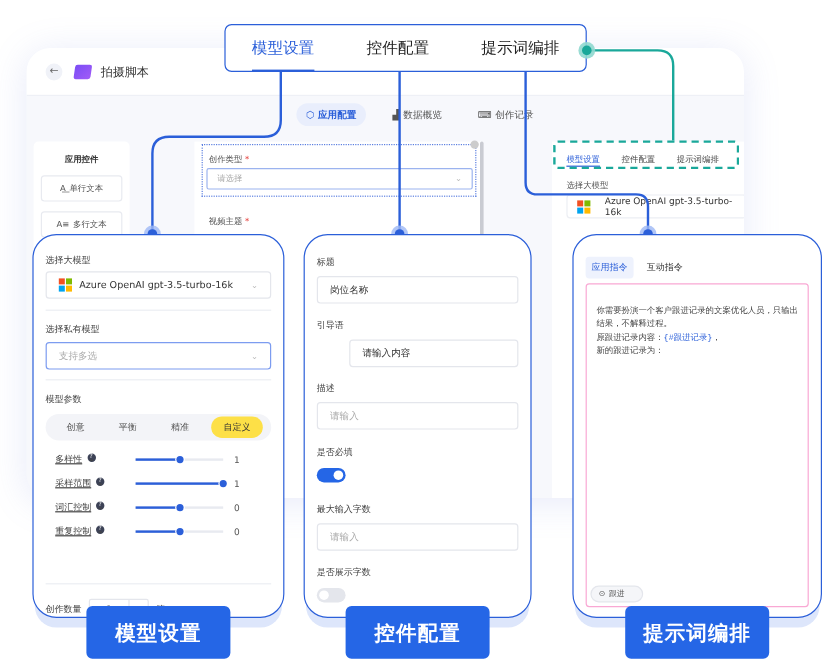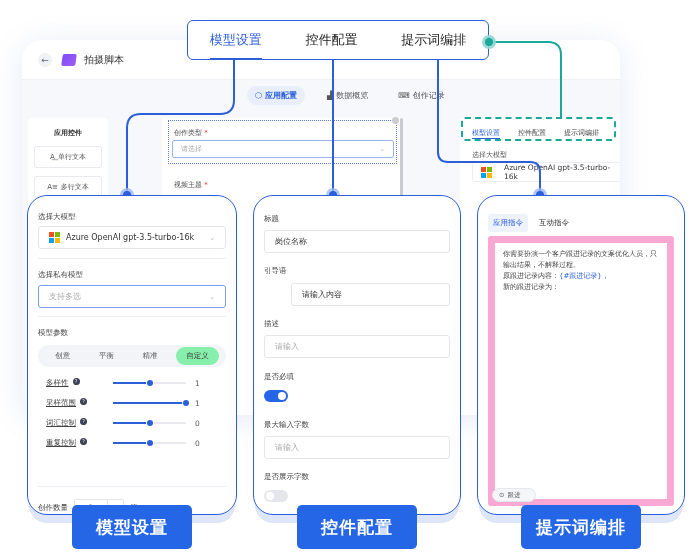--- a/index.html
+++ b/index.html
@@ -57,42 +57,42 @@
   
   .dashed-highlight { position: absolute; left: 461px; top: 117px; width: 155px; height: 24px; border: 2px dashed #1aa89a; border-radius: 4px; z-index: 4; }
 
   
   .card {
     position: absolute; top: 195px; height: 320px; background: #fff;
     border: 1.5px solid #2b5fd9; border-radius: 20px; z-index: 7;
     box-shadow: 0 10px 0 -2px #dde6fb;
   }
   .card-1 { left: 27px; width: 210px; }
-  .card-2 { left: 253px; width: 208px; }
+  .card-2 { left: 253px; width: 190px; }
   .card-3 { left: 477px; width: 208px; }
 
   .card-badge {
     position: absolute; left: 50%; transform: translateX(-50%); bottom: -35px;
     width: 120px; height: 44px; background: #2566e6; color: #fff; font-size: 17px; font-weight: bold;
     border-radius: 5px; display: flex; align-items: center; justify-content: center; z-index: 9; letter-spacing: 1px;
   }
 
   .c-label { font-size: 7.5px; color: #444; position: absolute; left: 10px; }
   .c-input { position: absolute; left: 10px; right: 10px; height: 23px; border: 1px solid #e4e6ec; border-radius: 3px; font-size: 8px; display: flex; align-items: center; padding-left: 10px; color: #333; }
   .c-input.placeholder { color: #aaa; }
   .c-input.focus { border-color: #7c9cf0; }
   .c-input .chev { position: absolute; right: 10px; color: #bbb; font-size: 7px; }
   .divider { position: absolute; left: 10px; right: 10px; height: 1px; background: #eceef3; }
 
   .ms-logo { display: grid; grid-template-columns: 5px 5px; grid-gap: 1px; margin-right: 6px; }
   .ms-logo span { width: 5px; height: 5px; display: block; }
 
   .seg { position: absolute; left: 10px; right: 10px; top: 149px; height: 22px; background: #f3f4f8; border-radius: 11px; display: flex; align-items: center; justify-content: space-around; padding: 0 3px; }
   .seg-item { font-size: 7.5px; color: #555; padding: 4px 10px; border-radius: 9px; }
-  .seg-item.on { background: #86efac; color: #333; }
+  .seg-item.on { background: #fde047; color: #333; }
 
   .slider-row { position: absolute; left: 10px; right: 10px; height: 14px; display: flex; align-items: center; }
   .slider-row .lbl { font-size: 7.5px; color: #444; width: 56px; padding-left: 8px; display: flex; align-items: flex-start; gap: 4px; text-decoration: underline; }
   .help { display: inline-block; width: 7px; height: 7px; border-radius: 50%; background: #3c4256; color: #fff; font-size: 5px; text-align: center; line-height: 7px; }
   .track { position: absolute; left: 75px; width: 73px; height: 2px; background: #e8eaf0; }
   .fill { position: absolute; left: 0; top: 0; height: 2px; background: #2b5fd9; }
   .knob { position: absolute; top: -2px; width: 6px; height: 6px; border-radius: 50%; background: #2b5fd9; box-shadow: 0 0 0 1px #fff; }
   .slider-row .val { position: absolute; left: 157px; font-size: 7.5px; color: #555; }
 
   .qty-row { position: absolute; left: 10px; top: 303px; display: flex; align-items: center; gap: 6px; font-size: 7.5px; color: #444; }
@@ -101,21 +101,21 @@
   .qty-box .up { width: 16px; border-left: 1px solid #e4e6ec; font-size: 6px; text-align: center; line-height: 16px; color: #777; }
 
   .toggle { position: absolute; left: 10px; width: 24px; height: 12px; border-radius: 6px; background: #2566e6; }
   .toggle::after { content: ""; position: absolute; right: 2px; top: 2px; width: 8px; height: 8px; border-radius: 50%; background: #fff; }
   .toggle.off { background: #e4e6ec; }
   .toggle.off::after { left: 2px; right: auto; }
 
   .prompt-tabs { position: absolute; left: 10px; top: 18px; display: flex; gap: 6px; }
   .prompt-tab { font-size: 7.5px; color: #333; padding: 4px 5px; border-radius: 3px; }
   .prompt-tab.on { background: #eef2fd; color: #2b5fd9; }
-  .prompt-box { position: absolute; left: 10px; right: 10px; top: 40px; bottom: 8px; border: 7px solid #f9a8d4; border-radius: 3px; padding: 6px 8px; font-size: 7px; color: #444; line-height: 11px; }
+  .prompt-box { position: absolute; left: 10px; right: 10px; top: 40px; bottom: 8px; border: 1px solid #f9a8d4; border-radius: 3px; padding: 18px 8px; font-size: 7px; color: #444; line-height: 11px; font-family: Liberation Mono, monospace; }
   .prompt-box .var { color: #2b5fd9; }
   .prompt-chip { position: absolute; left: 14px; bottom: 12px; height: 14px; border: 1px solid #e4e6ec; border-radius: 7px; background: #f5f6f9; font-size: 6.5px; color: #555; padding: 0 6px; display: flex; align-items: center; gap: 3px; width: 44px; }
 </style>
 </head>
 <body>
 
 <div class="app-window">
   <div class="app-header">
     <div class="back-btn">←</div>
     <div class="app-logo"></div>

